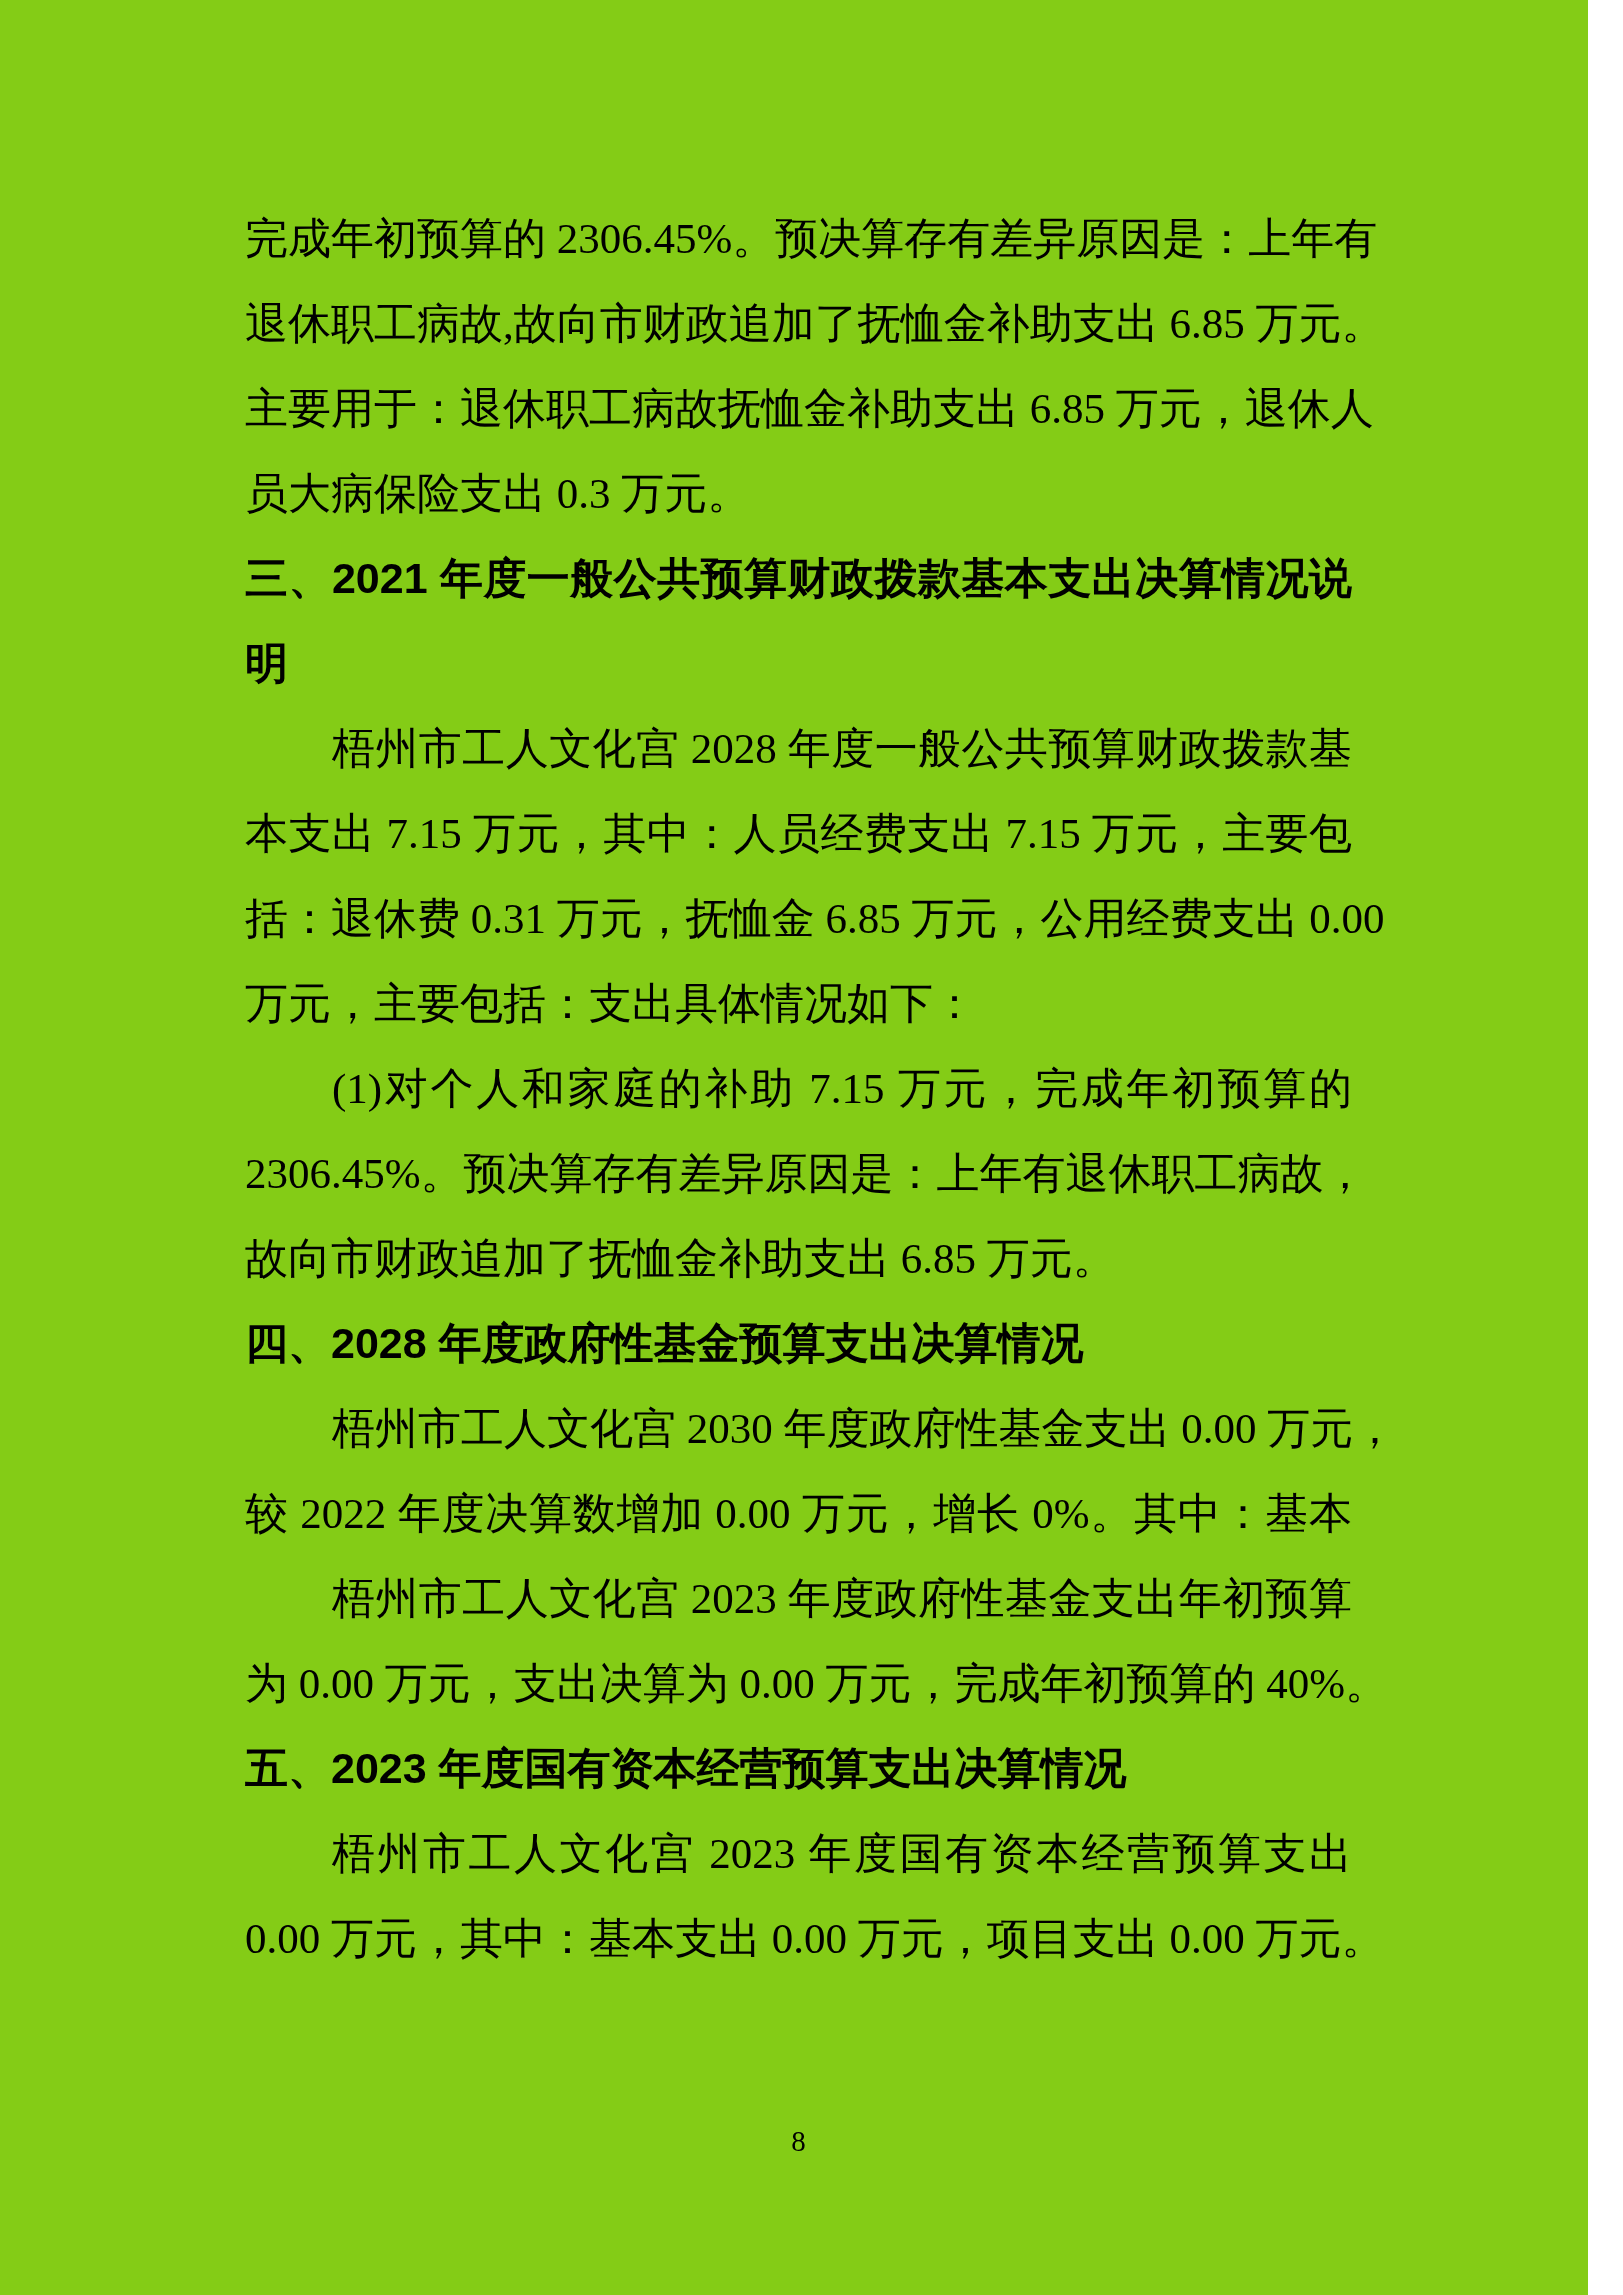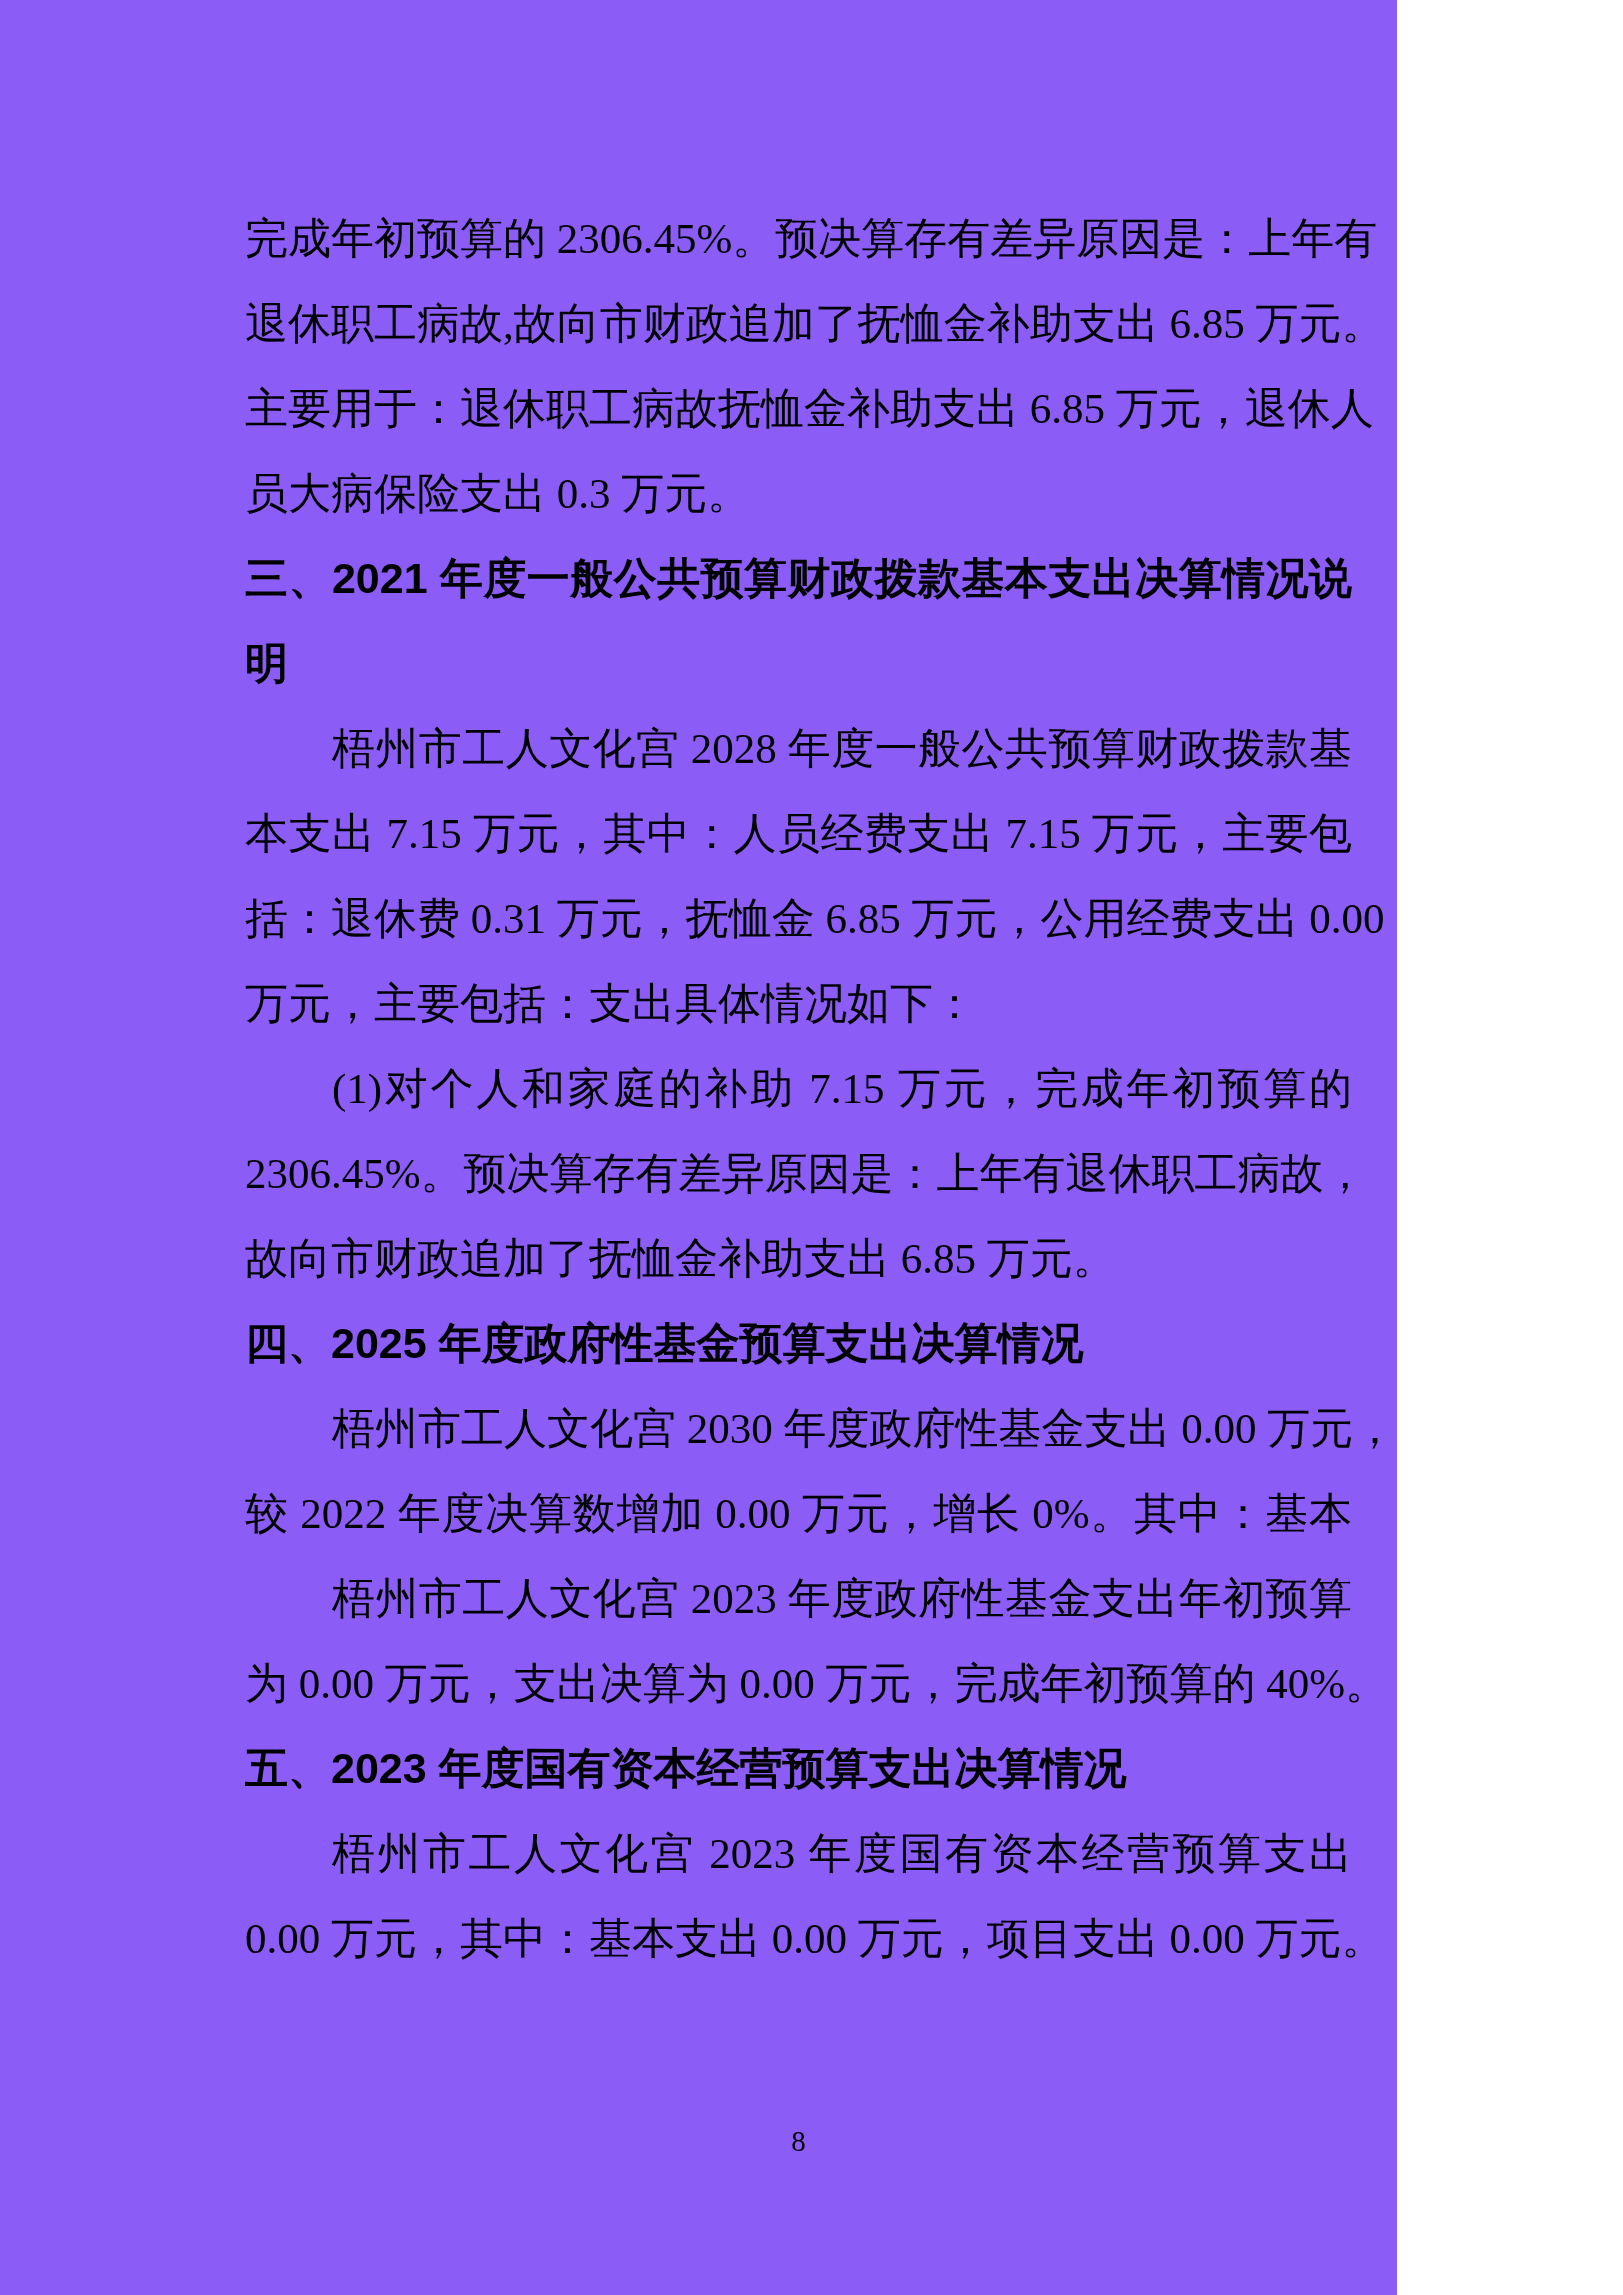--- a/index.html
+++ b/index.html
@@ -2,23 +2,23 @@
 <html style="font-size:11.2px"><head>
 <meta charset="utf-8">
 <style>
   html, body {
     margin: 0;
     padding: 0;
     background: #ffffff;
   }
   .page {
     position: relative;
-    width: 1397px;
+    width: 1588px;
     height: 2295px;
-    background: #8b5cf6;
+    background: #84cc16;
     overflow: hidden;
   }
   .text-column {
     position: absolute;
     left: 245px;
     top: 196px;
     width: 1107px;
   }
   .block {
     margin: 0;
@@ -83,21 +83,21 @@
       <div class="line last">万元，主要包括：支出具体情况如下：</div>
     </div>
 
     <div class="block">
       <div class="line indent">(1)对个人和家庭的补助 7.15 万元，完成年初预算的</div>
       <div class="line">2306.45%。预决算存有差异原因是：上年有退休职工病故，</div>
       <div class="line last">故向市财政追加了抚恤金补助支出 6.85 万元。</div>
     </div>
 
     <div class="block">
-      <div class="line heading-line last">四、2025 年度政府性基金预算支出决算情况</div>
+      <div class="line heading-line last">四、2028 年度政府性基金预算支出决算情况</div>
     </div>
 
     <div class="block">
       <div class="line indent">梧州市工人文化宫 2030 年度政府性基金支出 0.00 万元，</div>
       <div class="line">较 2022 年度决算数增加 0.00 万元，增长 0%。其中：基本</div>
     </div>
 
     <div class="block">
       <div class="line indent">梧州市工人文化宫 2023 年度政府性基金支出年初预算</div>
       <div class="line last">为 0.00 万元，支出决算为 0.00 万元，完成年初预算的 40%。</div>

